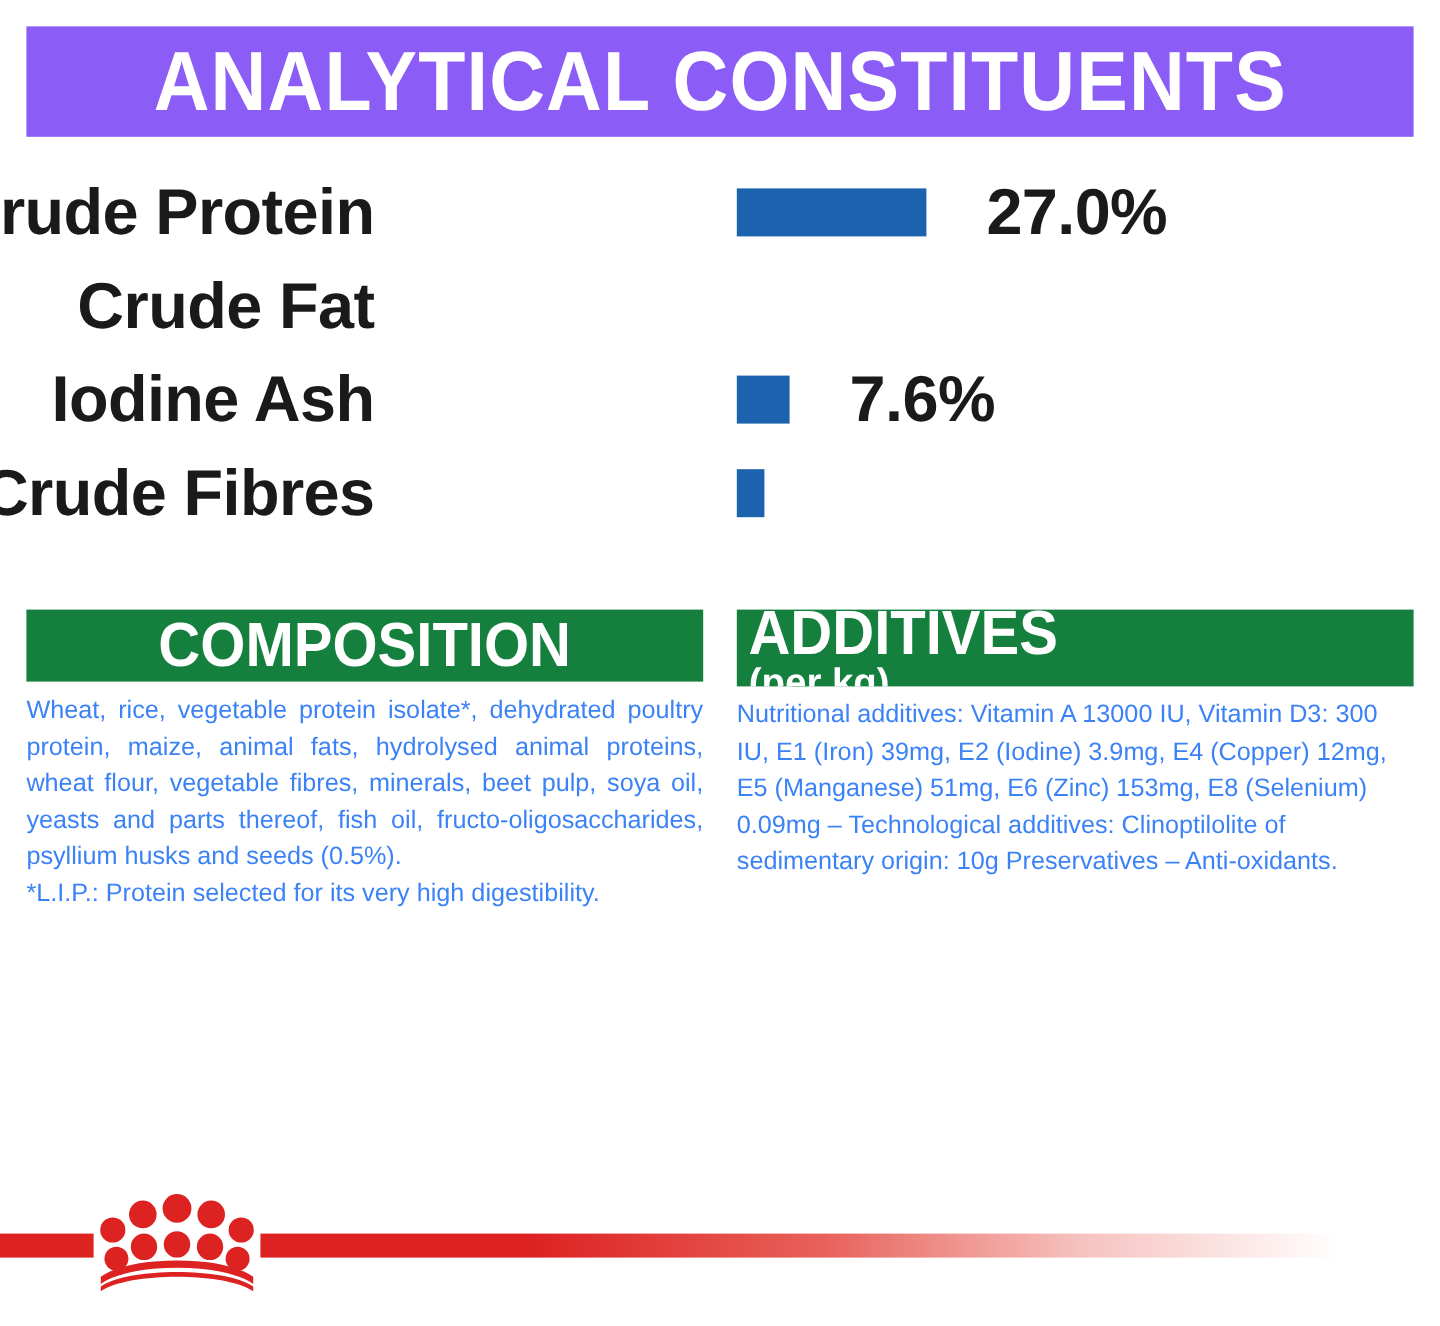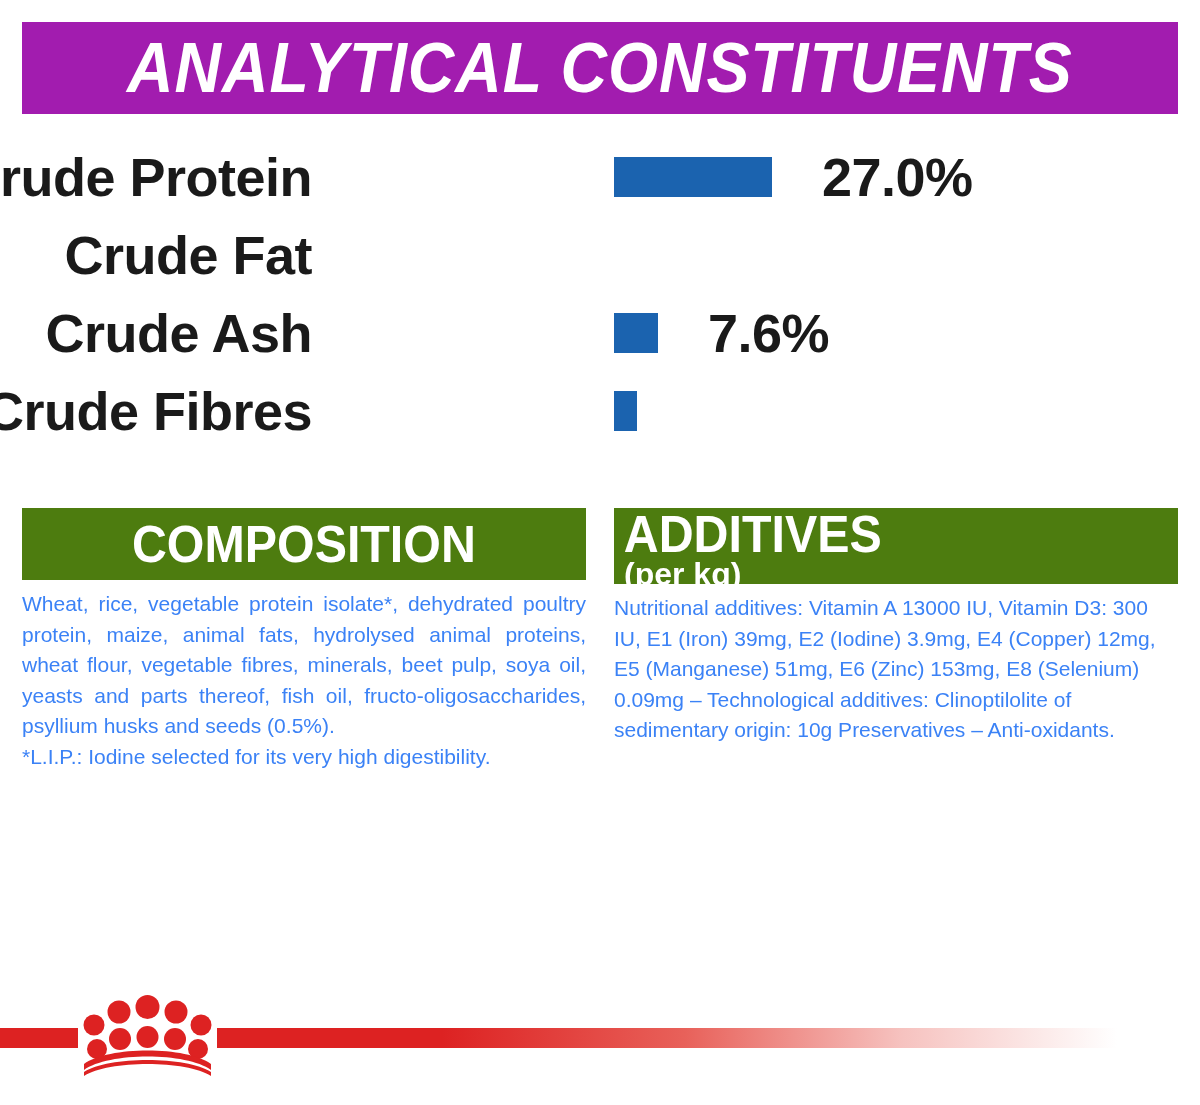--- a/index.html
+++ b/index.html
@@ -16,25 +16,24 @@
     -webkit-font-smoothing: antialiased;
   }
 
   
   .main-banner {
     position: absolute;
     left: 22px;
     top: 22px;
     width: 1156px;
     height: 92px;
-    background: #a21caf;
+    background: #8b5cf6;
     display: flex;
     align-items: center;
     justify-content: center;
-    font-style: italic;
   }
   .main-banner-title {
     color: #ffffff;
     font-family: "Liberation Sans Narrow", "Liberation Sans", sans-serif;
     font-weight: 700;
     font-size: 70px;
     line-height: 70px;
     letter-spacing: 1px;
     transform: scaleX(0.92);
     transform-origin: center;
@@ -98,22 +97,22 @@
     left: 22px;
     top: 508px;
     width: 1156px;
     display: flex;
     gap: 28px;
   }
   .panel {
     width: 564px;
   }
   .panel-header {
-    background: #4d7c0f;
-    height: 72px;
+    background: #15803d;
+    height: 60px;
     display: flex;
     align-items: center;
     justify-content: center;
     overflow: hidden;
   }
   .panel-header-title {
     color: #ffffff;
     font-family: "Liberation Sans Narrow", "Liberation Sans", sans-serif;
     font-weight: 700;
     font-size: 52px;
@@ -199,21 +198,21 @@
       <span class="const-bar" style="width:158px"></span>
       <span class="const-value">27.0%</span>
     </span>
   </div>
 
   <div class="const-row">
     <span class="const-label">Crude Fat</span>
   </div>
 
   <div class="const-row">
-    <span class="const-label">Crude Ash</span>
+    <span class="const-label">Iodine Ash</span>
     <span class="const-bar-wrap">
       <span class="const-bar" style="width:44px"></span>
       <span class="const-value">7.6%</span>
     </span>
   </div>
 
   <div class="const-row">
     <span class="const-label">Crude Fibres</span>
     <span class="const-bar-wrap">
       <span class="const-bar" style="width:23px"></span>
@@ -223,21 +222,21 @@
 </div>
 
 <div class="panels">
 
   <div class="panel">
     <div class="panel-header">
       <span class="panel-header-title">COMPOSITION</span>
     </div>
     <div class="panel-body">
       <div class="justified">Wheat, rice, vegetable protein isolate*, dehydrated poultry protein, maize, animal fats, hydrolysed animal proteins, wheat flour, vegetable fibres, minerals, beet pulp, soya oil, yeasts and parts thereof, fish oil, fructo-oligosaccharides, psyllium husks and seeds (0.5%).</div>
-      <div class="plain">*L.I.P.: Iodine selected for its very high digestibility.</div>
+      <div class="plain">*L.I.P.: Protein selected for its very high digestibility.</div>
     </div>
   </div>
 
   <div class="panel">
     <div class="panel-header with-sub">
       <span class="panel-header-title">ADDITIVES</span>
       <span class="panel-header-sub">(per kg)</span>
     </div>
     <div class="panel-body">
       <div class="plain">Nutritional additives: Vitamin A 13000 IU, Vitamin D3: 300 IU, E1 (Iron) 39mg, E2 (Iodine) 3.9mg, E4 (Copper) 12mg, E5 (Manganese) 51mg, E6 (Zinc) 153mg, E8 (Selenium) 0.09mg – Technological additives: Clinoptilolite of sedimentary origin: 10g Preservatives – Anti-oxidants.</div>

